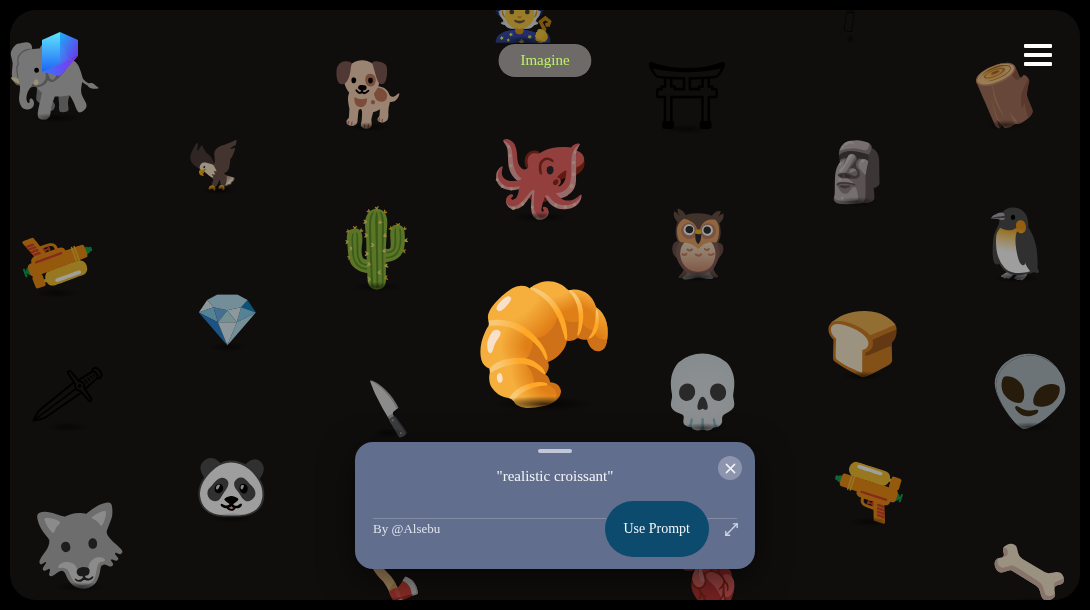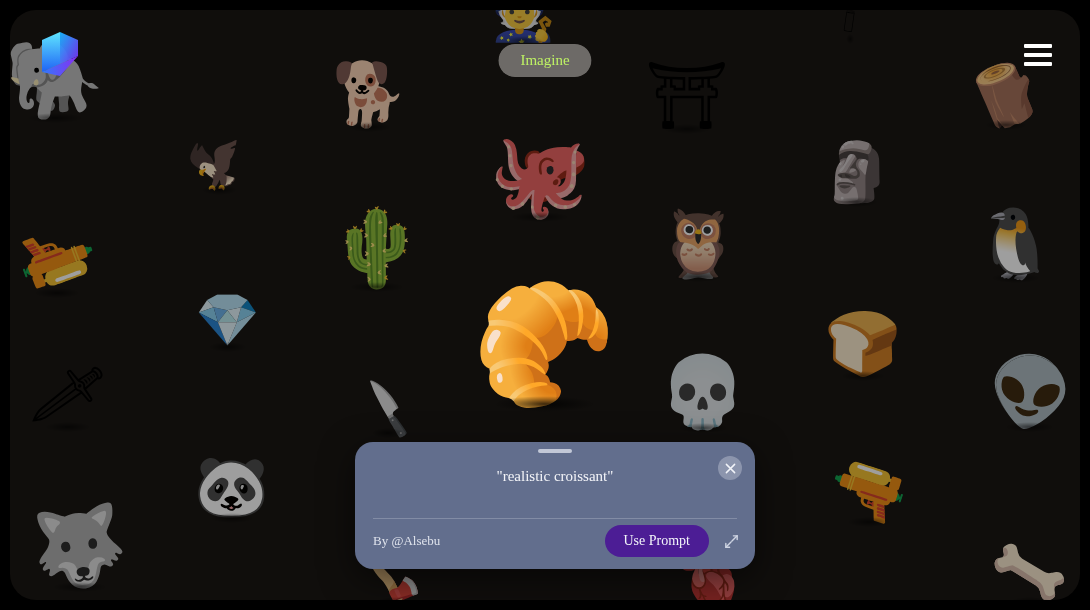--- a/index.html
+++ b/index.html
@@ -178,24 +178,24 @@
   #author {
     font-family: "Liberation Serif", serif;
     font-size: 13px;
     color: #dfe3ec;
   }
   #footer-right { display: flex; align-items: center; gap: 12px; }
   #use-prompt-button {
     font-family: "Liberation Serif", serif;
     font-size: 14px;
     color: #f3f5fa;
-    background: #4c1d95;
+    background: #0c4a6e;
     border: none;
     border-radius: 999px;
-    padding: 8px 19px;
+    padding: 20px 19px;
     cursor: pointer;
     white-space: nowrap;
   }
   #expand-button {
     background: none; border: none; cursor: pointer;
     padding: 0; width: 20px; height: 20px;
     display: flex; align-items: center; justify-content: center;
     color: #cfd5e3;
   }
   #expand-button svg { display: block; }

